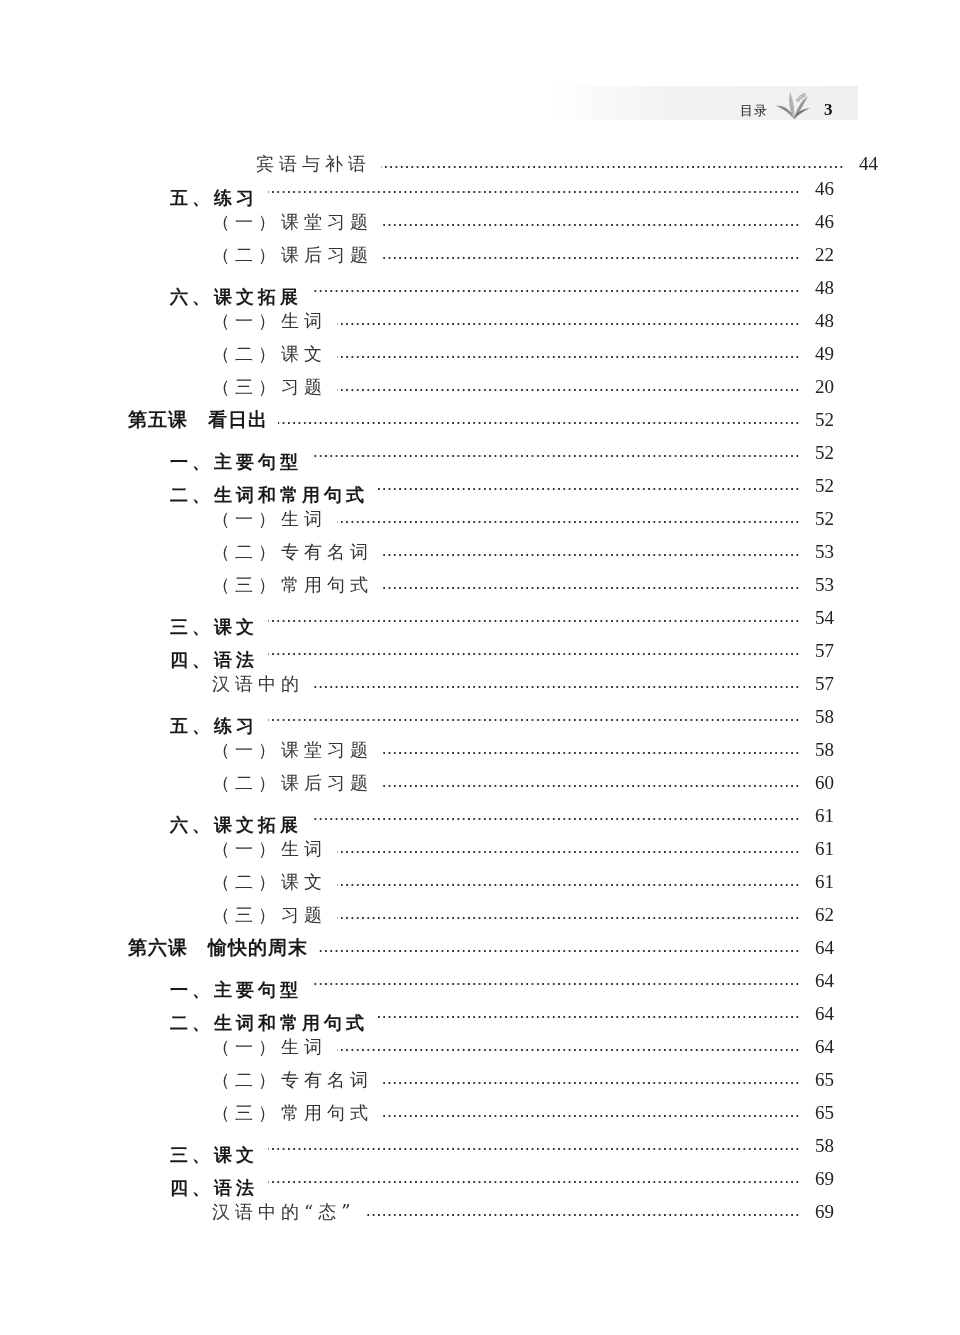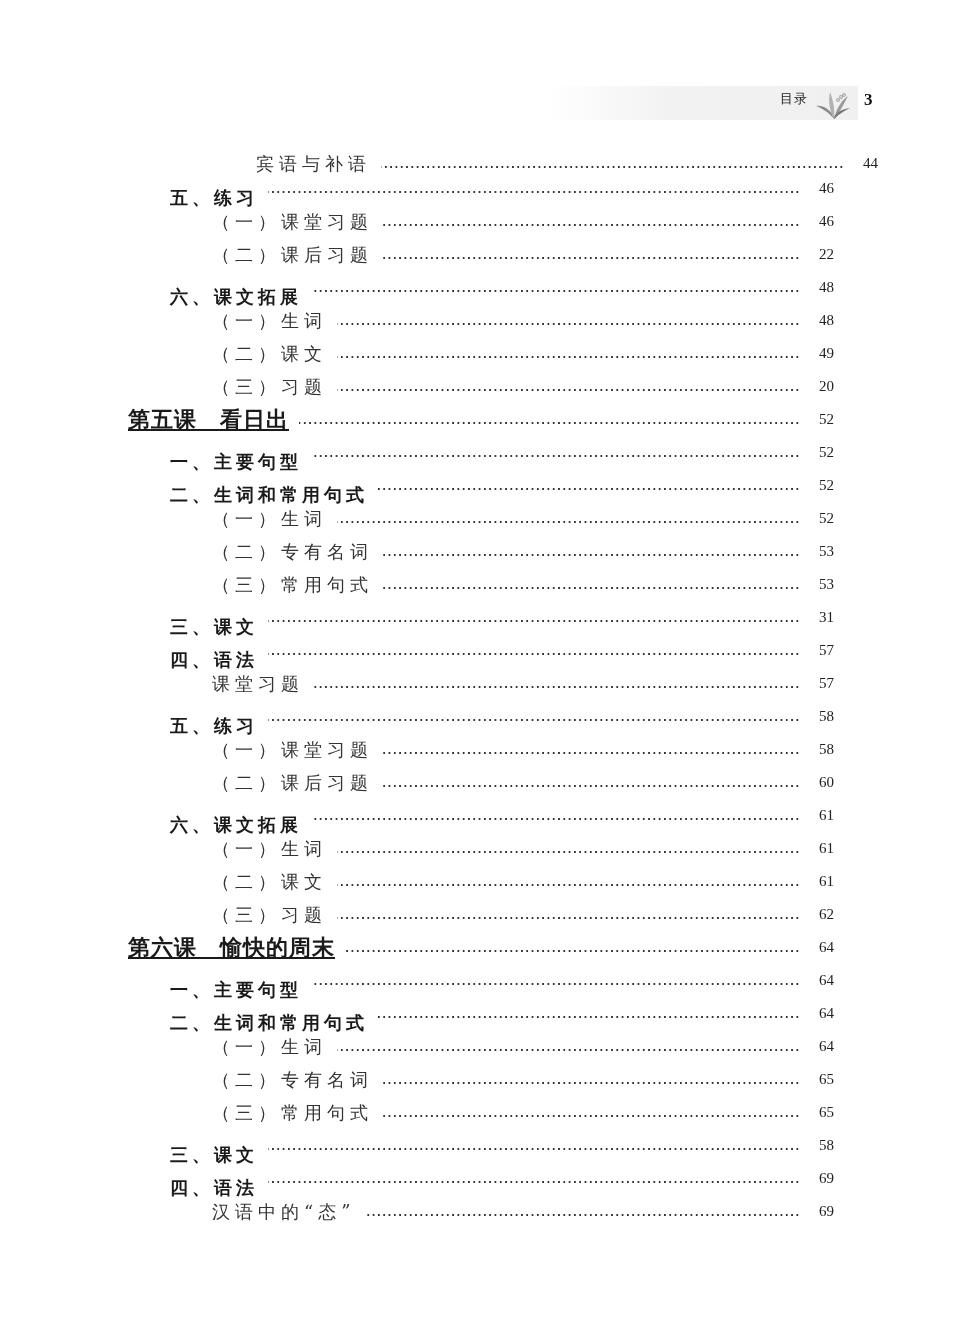--- a/index.html
+++ b/index.html
@@ -8,21 +8,21 @@
     position: relative; overflow: hidden;
     font-family: "DejaVu Serif", "Liberation Serif", serif;
     color: #1a1a1a;
   }
   .header-band {
     position: absolute; left: 548px; top: 86px; width: 310px; height: 34px;
     background: linear-gradient(to right, rgba(240,240,240,0) 0%, #f2f2f2 40%, #f0f0f0 100%);
   }
   .header {
     position: absolute; top: 90px; left: 740px; height: 30px;
-    display: flex; align-items: flex-start; margin-left: 40px;
+    display: flex; align-items: flex-end;
   }
   .header .label {
     font-family: "DejaVu Sans", "Liberation Sans", sans-serif;
     font-size: 13px; color: #222; letter-spacing: 1px;
   }
   .header .leaf { width: 40px; height: 30px; margin: 0 8px 0 6px; }
   .header .pageno {
     font-family: "Liberation Serif", serif; font-weight: bold; font-size: 17px; color: #111;
     margin-left: 2px;
   }
@@ -32,35 +32,35 @@
   .row {
     position: absolute; left: 0; width: 960px; height: 33px;
     display: flex; align-items: center;
   }
   .row .title {
     position: absolute; white-space: nowrap; font-size: 18px; letter-spacing: 4px;
     background: #fff; padding-right: 10px;
   }
   .row.chapter .title {
     font-family: "DejaVu Sans", "Liberation Sans", sans-serif; font-weight: bold;
-    letter-spacing: 1px; font-size: 22px; text-decoration: underline;
+    letter-spacing: 1px; font-size: 19px;
   }
   .row.lvl0 .title { left: 128px; }
   .row.lvl1 .title { left: 170px; font-weight: bold; font-family: "DejaVu Serif", serif; margin-top: 18px; }
   .row.lvl2 .title { left: 212px; color: #333; font-weight: normal; letter-spacing: 5px; }
   .row .dots {
     position: absolute; left: 260px; right: 160px; height: 2px; top: 19px;
     background-image: radial-gradient(circle, #333 0.9px, transparent 1.2px);
     background-size: 5.3px 2px; background-repeat: repeat-x; background-position: right;
     z-index: 0;
   }
   .row .title { z-index: 1; }
   .row .page {
     position: absolute; left: 806px; width: 24px; text-align: right;
-    font-family: "Liberation Serif", serif; font-size: 15px; color: #222;
+    font-family: "Liberation Serif", serif; font-size: 19px; color: #222;
     background: #fff; padding-left: 4px;
   }
 </style>
 </head>
 <body>
 
 <div class="header-band"></div>
 <div class="header">
   <span class="label">目录</span>
   <svg class="leaf" viewBox="0 0 40 30">
@@ -142,30 +142,30 @@
       <span class="page">53</span>
     </div>
     <div class="row lvl2" style="top: 429px;">
       <span class="dots"></span>
       <span class="title">（三）常用句式</span>
       <span class="page">53</span>
     </div>
     <div class="row lvl1" style="top: 462px;">
       <span class="dots"></span>
       <span class="title">三、课文</span>
-      <span class="page">31</span>
+      <span class="page">54</span>
     </div>
     <div class="row lvl1" style="top: 495px;">
       <span class="dots"></span>
       <span class="title">四、语法</span>
       <span class="page">57</span>
     </div>
     <div class="row lvl2" style="top: 528px;">
       <span class="dots"></span>
-      <span class="title">课堂习题</span>
+      <span class="title">汉语中的</span>
       <span class="page">57</span>
     </div>
     <div class="row lvl1" style="top: 561px;">
       <span class="dots"></span>
       <span class="title">五、练习</span>
       <span class="page">58</span>
     </div>
     <div class="row lvl2" style="top: 594px;">
       <span class="dots"></span>
       <span class="title">（一）课堂习题</span>

